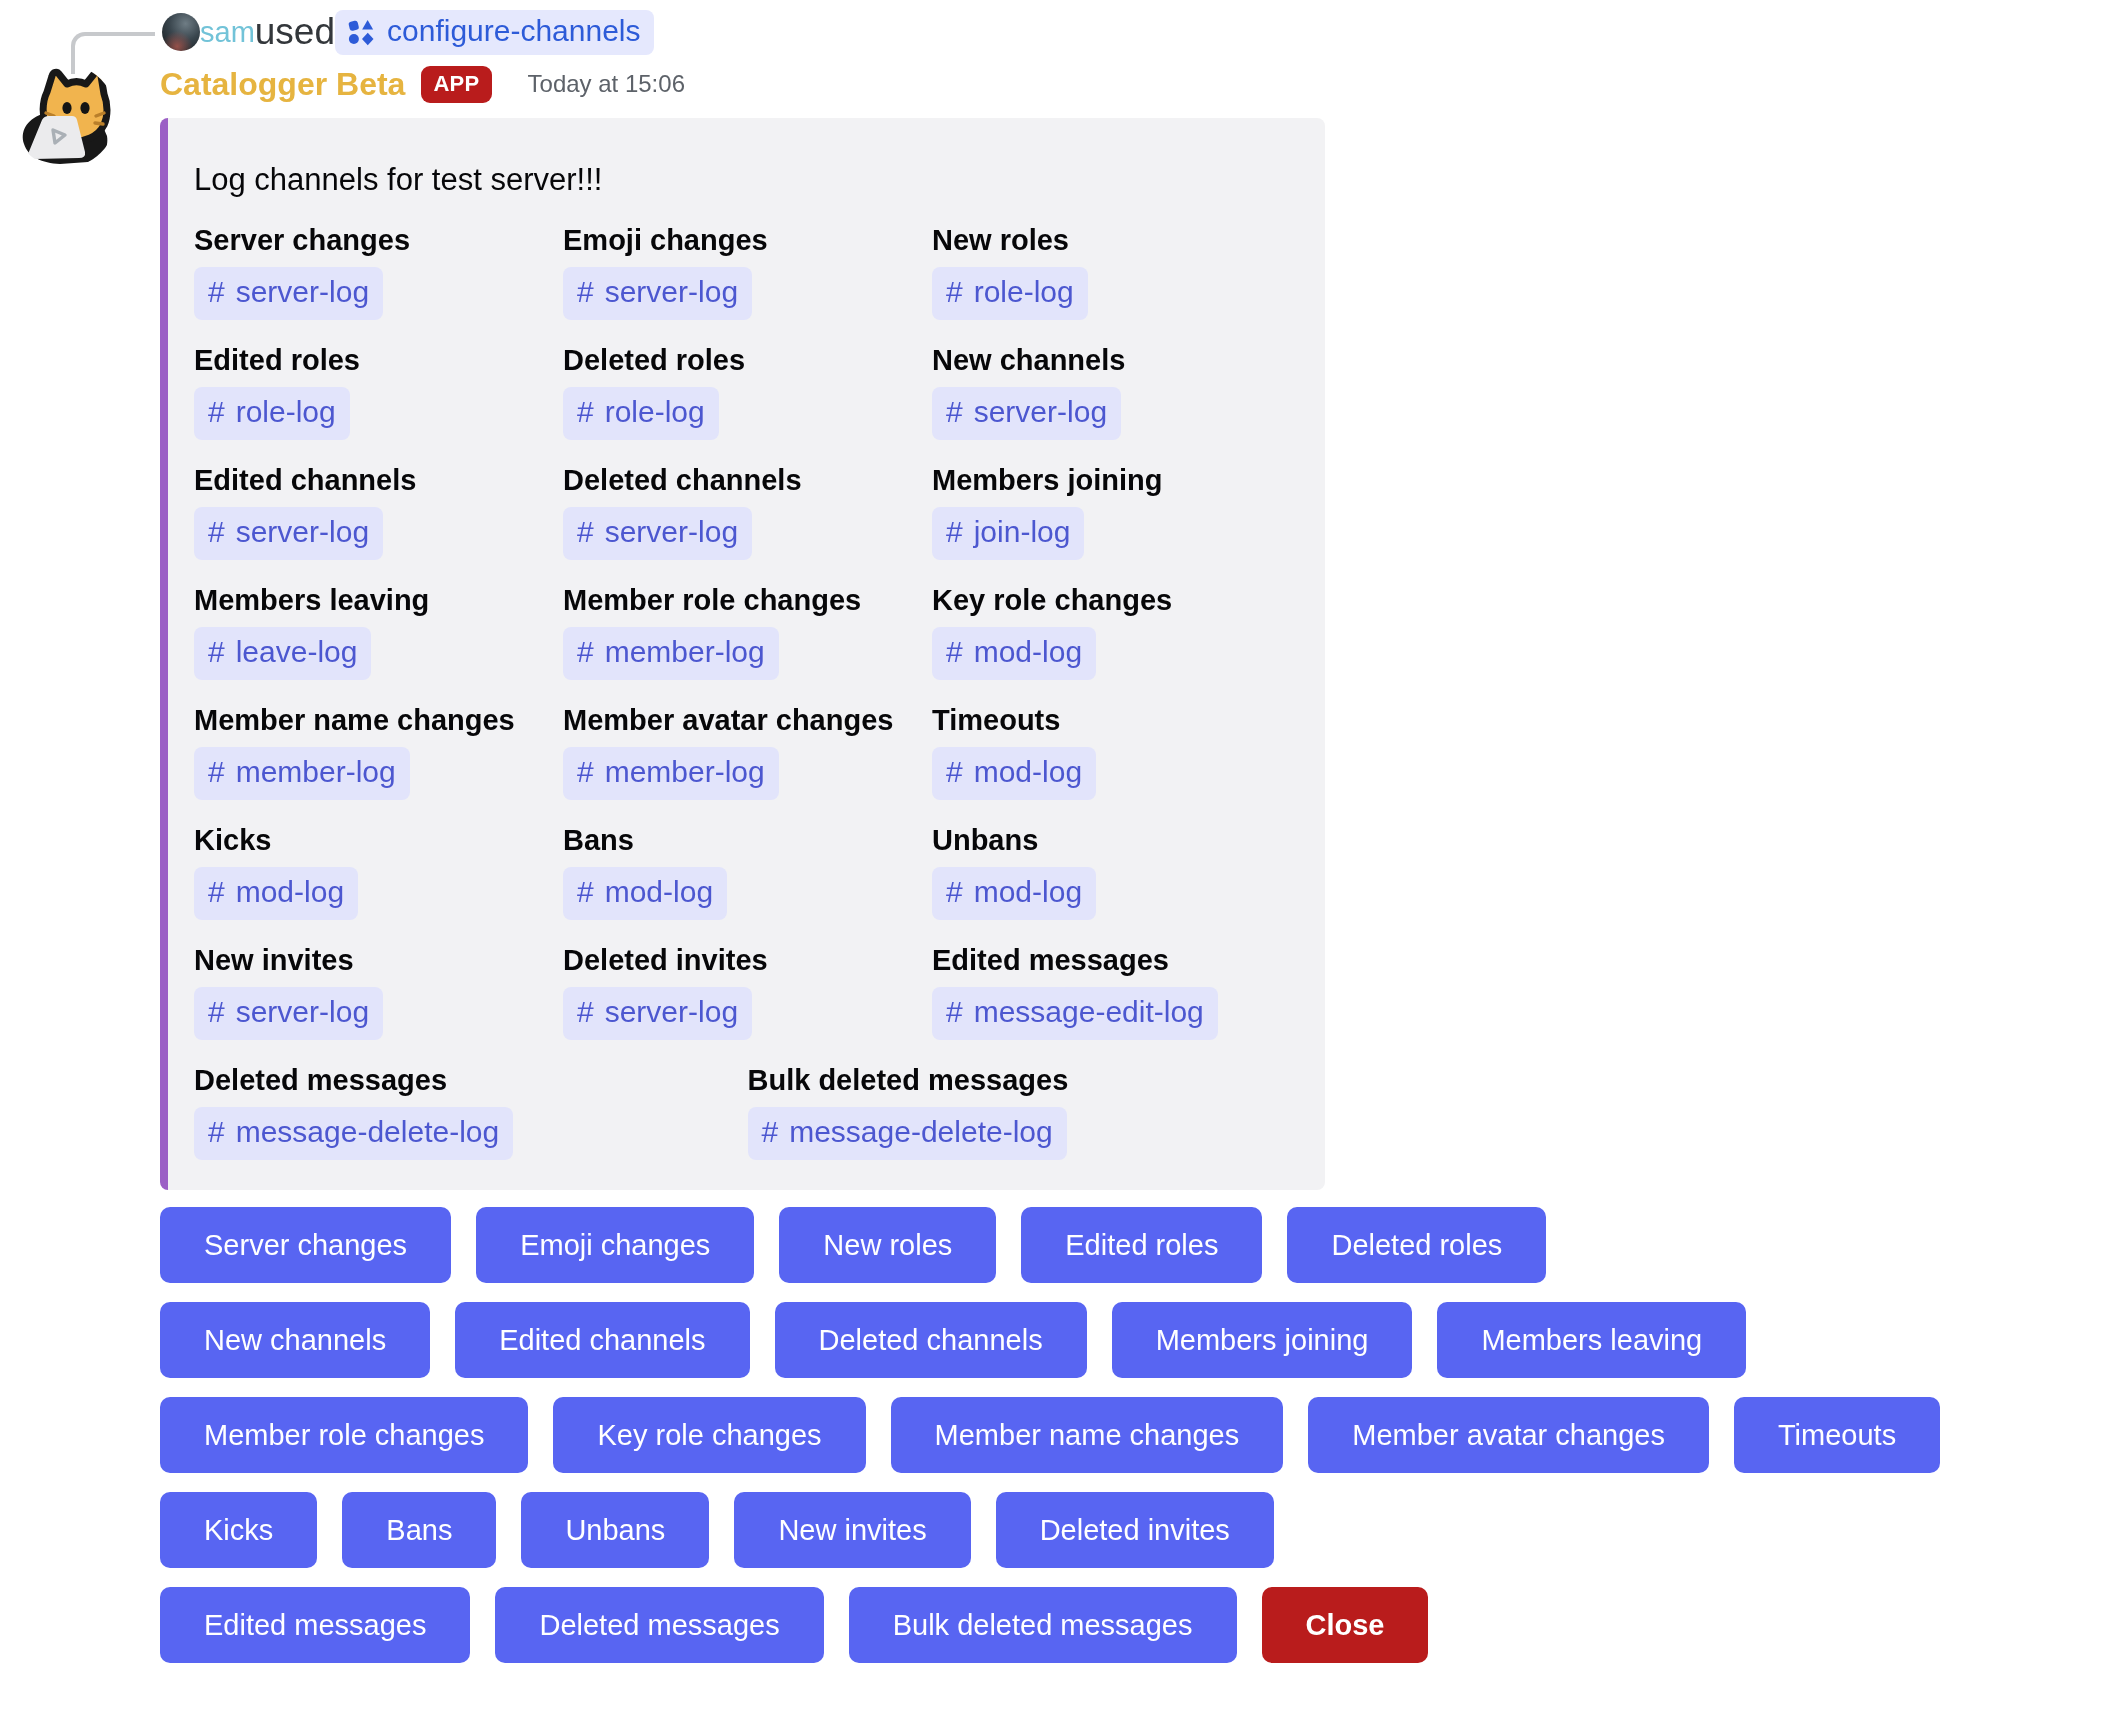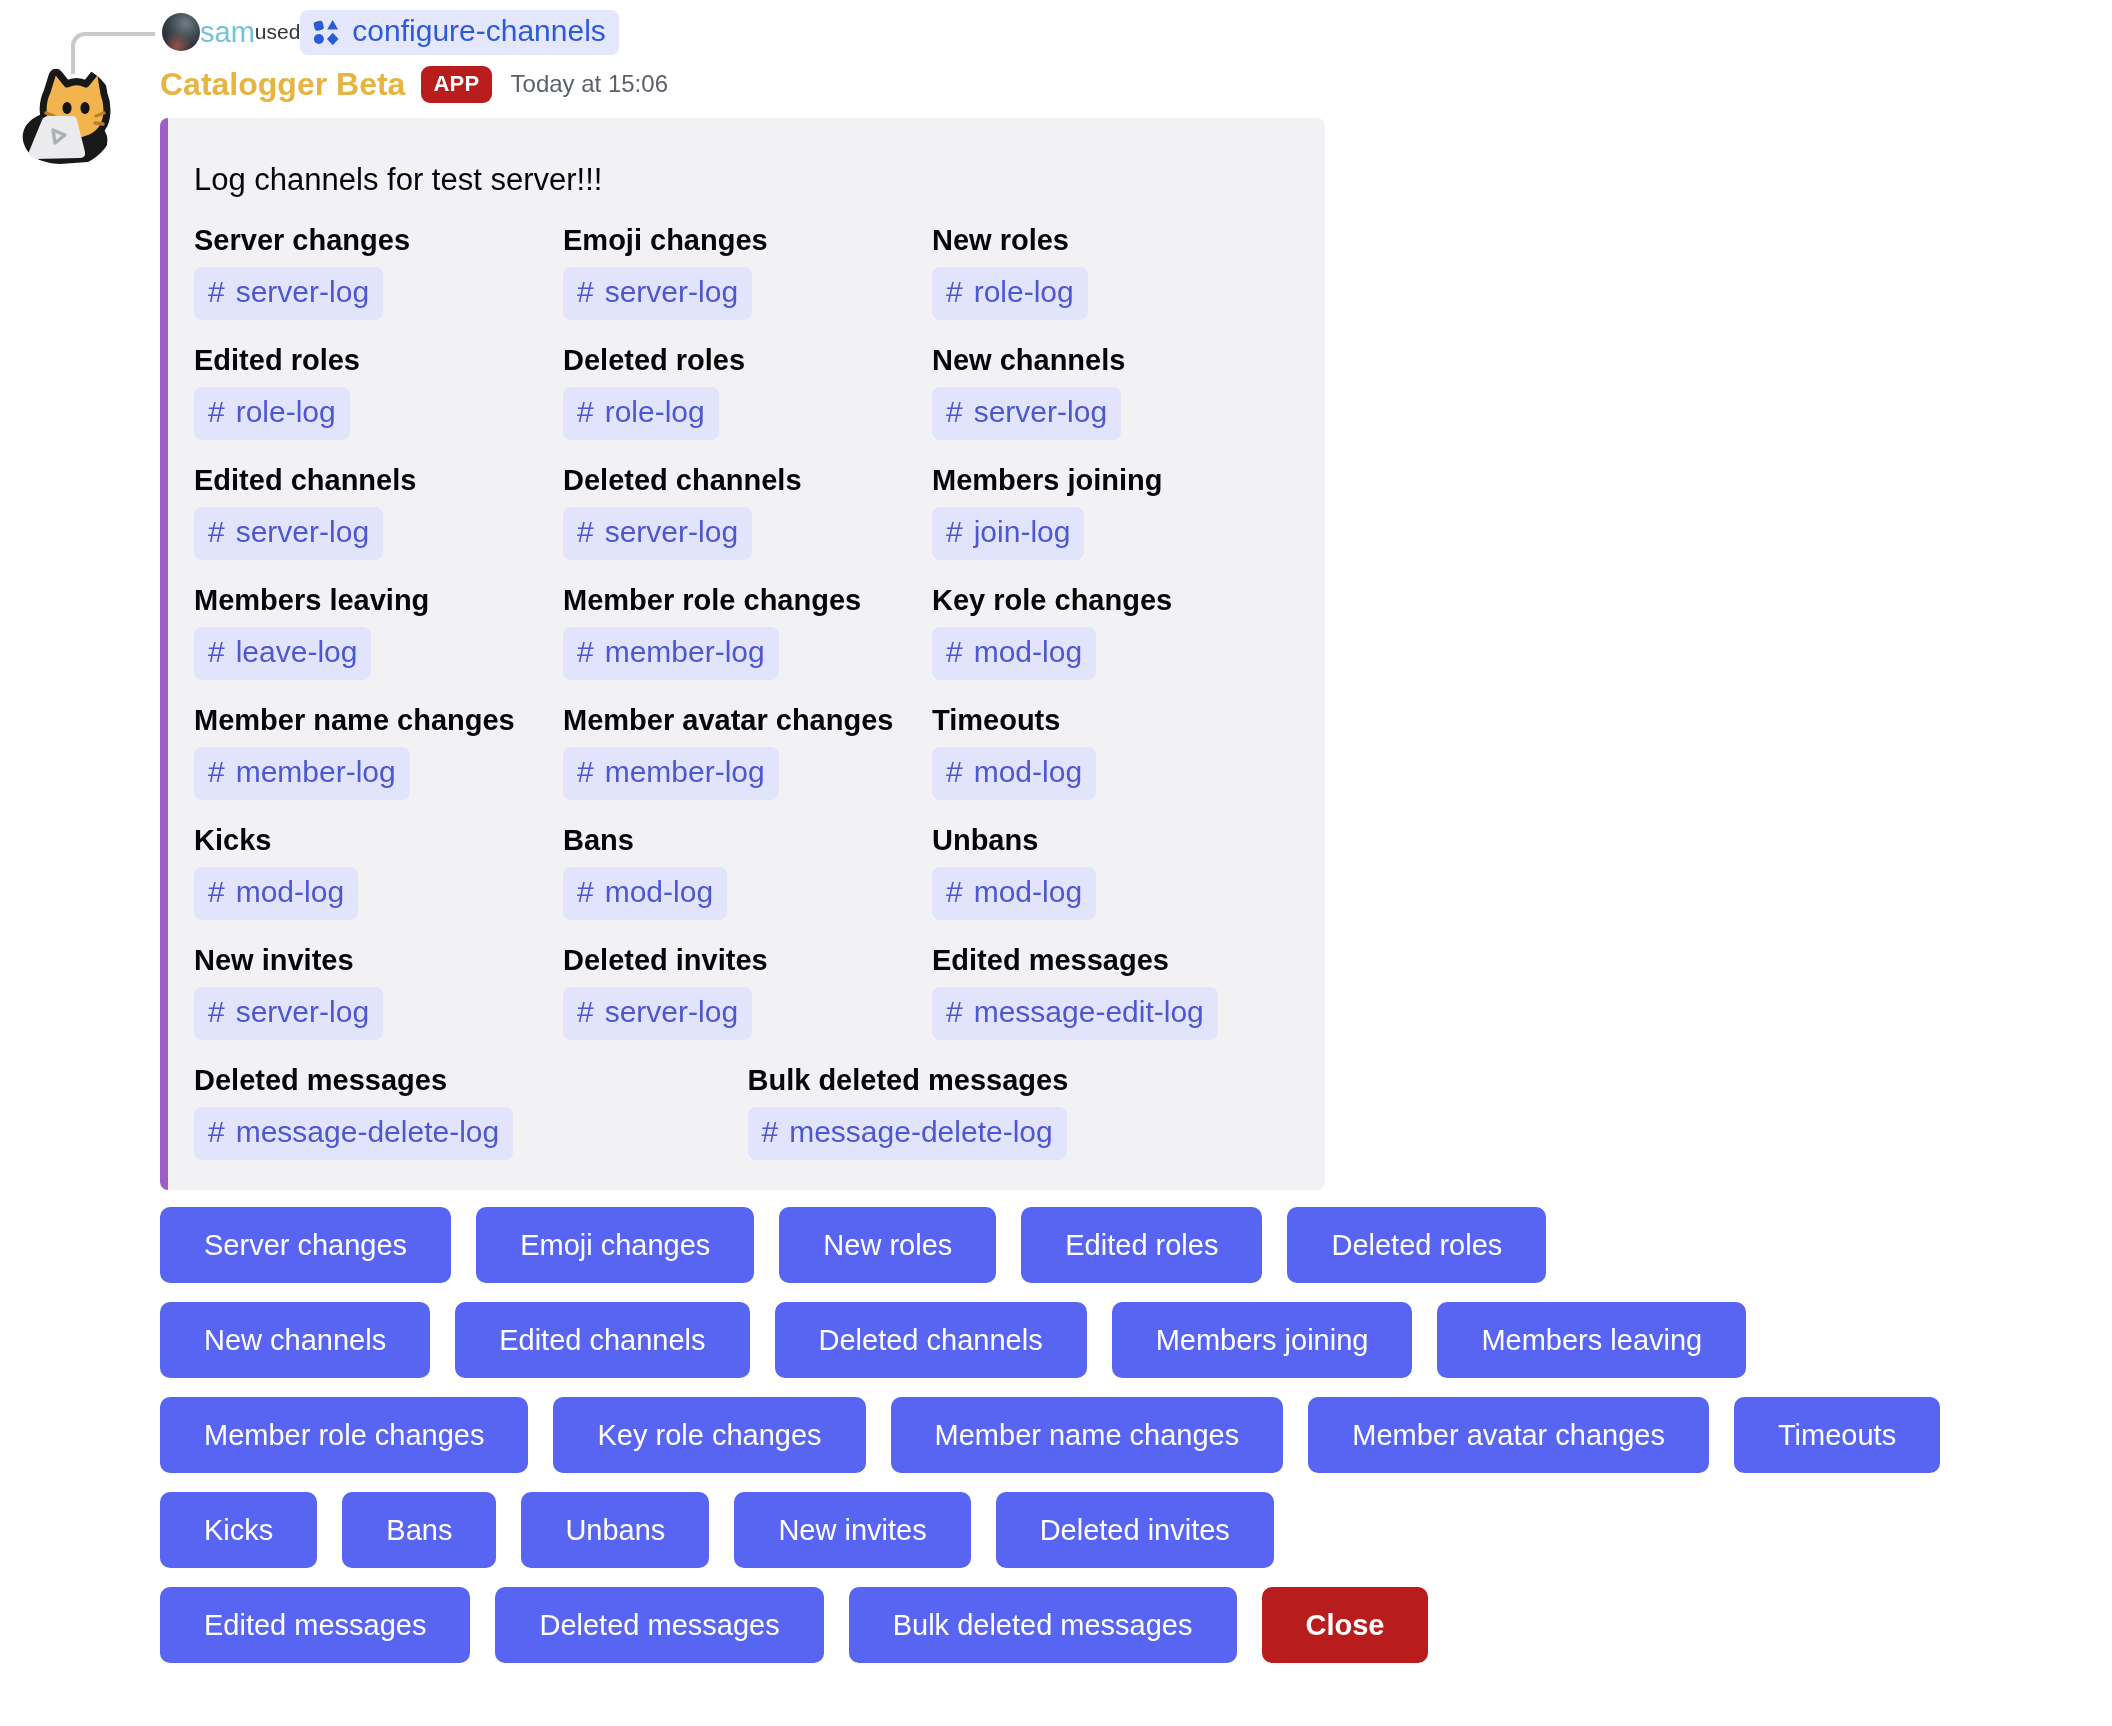--- a/index.html
+++ b/index.html
@@ -9,37 +9,37 @@
   
   .reply-bar { position:relative; height:52px; margin-top:6px; padding-left:162px;
     display:flex; align-items:center; }
   .reply-spine { position:absolute; left:71px; top:26px; width:84px; height:42px;
     border-left:4px solid #c7c9cc; border-top:4px solid #c7c9cc; border-top-left-radius:14px; }
   .reply-avatar { width:38px; height:38px; border-radius:50%; flex:none; overflow:hidden;
     background-image:
       radial-gradient(circle at 40% 88%, rgba(176,88,78,.8), rgba(176,88,78,0) 38%),
       radial-gradient(circle at 62% 28%, #6f7d85 0%, #39454d 45%, #20262a 82%); }
   .reply-username { font-size:29px; font-weight:500; color:#72c3d8; }
-  .reply-action { font-size:21px; color:#33373b; }
+  .reply-action { font-size:37px; color:#33373b; }
   .command-mention { display:inline-flex; align-items:center; gap:11px;
     background:#e5e8fd; color:#2d5bd8; border-radius:8px; padding:4px 13px 7px 11px;
     font-size:30px; font-weight:500; cursor:pointer;justify-content:center; }
   .command-icon { width:30px; height:30px; fill:#2d5bd8; flex:none; margin-top:3px; }
 
   
   .message { display:flex; margin-top:2px; }
   .bot-avatar { width:104px; height:104px; margin-left:12px; margin-top:4px; flex:none;
     border-radius:50%; overflow:hidden; cursor:pointer; }
   .bot-avatar svg { width:100%; height:100%; display:block; }
   .message-body { margin-left:44px; flex:1; }
   .message-header { display:flex; align-items:center; gap:16px; height:48px; }
   .bot-name { font-size:32px; font-weight:700; color:#e6b440; cursor:pointer;text-align:center; }
   .app-badge { background:#b91c1c; color:#fff; font-size:22px; font-weight:700;
     padding:5px 12px 6px; border-radius:9px; letter-spacing:.3px; }
-  .timestamp { font-size:24px; color:#5d6269; margin-left:3px; }
+  .timestamp { font-size:24px; color:#5d6269; margin-left:20px; }
 
   
   .embed { margin-top:10px; width:1165px; background:#f2f2f4;
     border-left:8px solid #9b5fc5; border-radius:8px; padding:26px 32px 30px 26px; }
   .embed-title { margin-top:18px; font-size:31px; font-weight:400; color:#070709; }
   .embed-desc { margin-top:16px; font-size:29px; color:#33363b; }
   .fields { margin-top:24px; display:grid; row-gap:22px; column-gap:8px; }
   .cols3 { grid-template-columns:repeat(3,1fr); }
   .cols2 { grid-template-columns:1fr 1fr; margin-top:22px; }
   .field-name { font-size:29px; font-weight:700; color:#070709; line-height:36px; }

